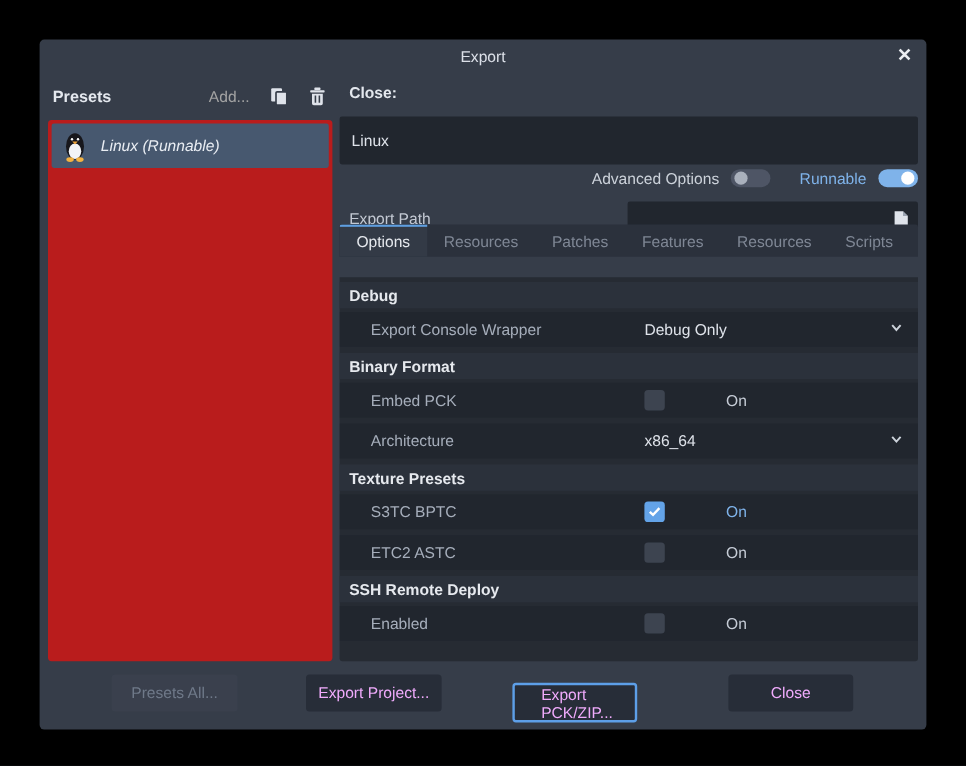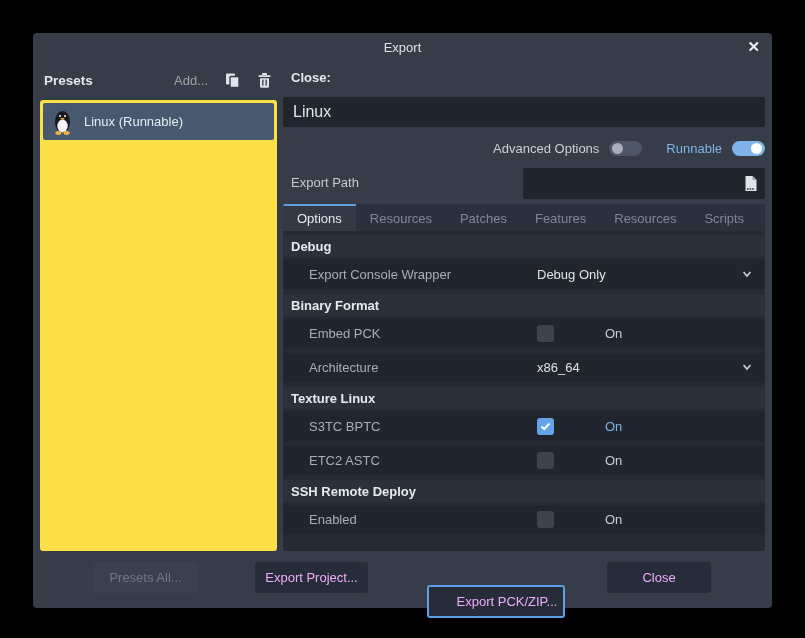--- a/index.html
+++ b/index.html
@@ -10,46 +10,46 @@
   .dialog-title{position:absolute;top:7px;left:0;right:0;text-align:center;font-size:13px;color:#dce0e8;}
   .close-btn{position:absolute;top:5px;right:12px;color:#eceef2;font-size:15px;font-weight:bold;cursor:pointer;line-height:18px;}
 
   
   .presets-header{position:absolute;left:11px;top:36px;width:233px;height:22px;display:flex;align-items:center;}
   .presets-heading{font-size:13.5px;font-weight:bold;color:#e4e8ee;}
   .presets-header .spacer{flex:1;}
   .add-link{font-size:13px;color:#a3a3a3;margin-right:16px;cursor:pointer;}
   .tool-icon{width:17px;height:17px;margin-right:15px;cursor:pointer;display:inline-block;}
   .tool-icon:last-child{margin-right:4px;}
-  .preset-list{position:absolute;left:7px;top:67px;width:237px;height:451px;background:#fde047;border-radius:3px;}
+  .preset-list{position:absolute;left:7px;top:67px;width:237px;height:451px;background:#b91c1c;border-radius:3px;font-style:italic;}
   .preset-item{margin:3px;height:37px;background:#47586f;border-radius:2px;display:flex;align-items:center;
     gap:11px;padding:0 9px;color:#e9edf3;font-size:13px;cursor:pointer;}
 
   
   .name-label{position:absolute;left:258px;top:37px;font-size:13px;font-weight:bold;color:#e4e8ee;}
-  .name-input{position:absolute;left:250px;top:64px;width:482px;height:30px;background:#21262e;border:none;
-    border-radius:2px;color:#dfe3ea;font-size:16px;padding:0 10px;font-family:"Liberation Sans",sans-serif;outline:none;}
+  .name-input{position:absolute;left:250px;top:64px;width:482px;height:40px;background:#21262e;border:none;
+    border-radius:2px;color:#dfe3ea;font-size:13px;padding:0 10px;font-family:"Liberation Sans",sans-serif;outline:none;}
   .toggles-row{position:absolute;top:103px;right:7px;height:24px;display:flex;align-items:center;}
   .toggle-label{font-size:13px;color:#ccd2da;margin-right:10px;}
   .toggle-label.blue{color:#7fb3ea;}
   .switch{width:33px;height:15px;border-radius:8px;position:relative;cursor:pointer;}
   .switch.off{background:#4e5565;margin-right:24px;}
   .switch.on{background:#7fb3ea;}
   .switch .knob{position:absolute;top:2px;width:11px;height:11px;border-radius:50%;}
   .switch.off .knob{left:3px;background:#a9b0bc;}
   .switch.on .knob{right:3px;background:#ffffff;}
 
   .path-row{position:absolute;left:250px;top:135px;width:482px;height:31px;}
   .path-label{position:absolute;left:8px;top:7px;font-size:13px;color:#c3c9d3;}
   .path-input-wrap{position:absolute;left:240px;top:0;width:242px;height:31px;background:#21262e;border-radius:2px;}
   .path-input{position:absolute;left:0;top:0;width:212px;height:31px;background:transparent;border:none;outline:none;
     color:#dfe3ea;font-size:13px;padding:0 8px;font-family:"Liberation Sans",sans-serif;}
   .path-file-btn{position:absolute;right:0;top:0;width:30px;height:31px;display:flex;align-items:center;justify-content:center;cursor:pointer;}
 
-  .tab-bar{position:absolute;left:250px;top:171px;width:482px;height:27px;background:#2b313c;display:flex;
+  .tab-bar{position:absolute;left:250px;top:154px;width:482px;height:27px;background:#2b313c;display:flex;
     border-radius:2px 2px 0 0;overflow:hidden;}
   .tab{height:100%;display:flex;align-items:center;padding:0 14px;font-size:13px;color:#7f8795;cursor:pointer;border-top:2px solid transparent;}
   .tab.active{background:#333a46;border-top:2px solid #5f9fe0;color:#e6e9ee;}
 
   .options-panel{position:absolute;left:250px;top:198px;width:482px;height:320px;background:#262b33;
     border-radius:0 0 2px 2px;padding-top:4px;overflow:hidden;}
   .row-category{height:22px;background:#2b313b;margin-bottom:3px;display:flex;align-items:center;
     padding-left:8px;font-weight:bold;font-size:13px;color:#e6e9ee;}
   .row-property{height:29px;background:#21262e;margin-bottom:5px;position:relative;display:flex;align-items:center;}
   .prop-label{padding-left:26px;font-size:13px;color:#a6aebb;}
@@ -180,21 +180,21 @@
       <span class="prop-control">
         <span class="dd-value">x86_64</span>
         <span class="chevron">
           <svg width="12" height="12" viewBox="0 0 12 12">
               <polyline points="2.5,4 6,8 9.5,4" fill="none" stroke="#ccd2da" stroke-width="1.6"></polyline>
             </svg>
         </span>
       </span>
     </div>
 
-    <div class="row-category">Texture Linux</div>
+    <div class="row-category">Texture Presets</div>
 
     <div class="row-property">
       <span class="prop-label">S3TC BPTC</span>
       <span class="prop-control">
         <span class="cb checked">
           <svg width="11" height="9" viewBox="0 0 11 9">
               <polyline points="1.5,4.5 4.2,7 9.5,1.5" fill="none" stroke="#ffffff" stroke-width="2"></polyline>
             </svg>
         </span>
         <span class="cb-label checked">On</span>
@@ -216,15 +216,15 @@
       <span class="prop-control">
         <span class="cb"></span>
         <span class="cb-label">On</span>
       </span>
     </div>
 
   </div>
 
   <div class="btn disabled" style="left:60px;top:529px;width:105px;">Presets All...</div>
   <div class="btn" style="left:222px;top:529px;width:113px;">Export Project...</div>
-  <div class="btn focused" style="left:394px;top:552px;width:138px;padding-left:22px;">Export PCK/ZIP...</div>
+  <div class="btn focused" style="left:394px;top:536px;width:104px;padding-left:22px;">Export PCK/ZIP...</div>
   <div class="btn" style="left:574px;top:529px;width:104px;">Close</div>
 </div>
 
 </body></html>

